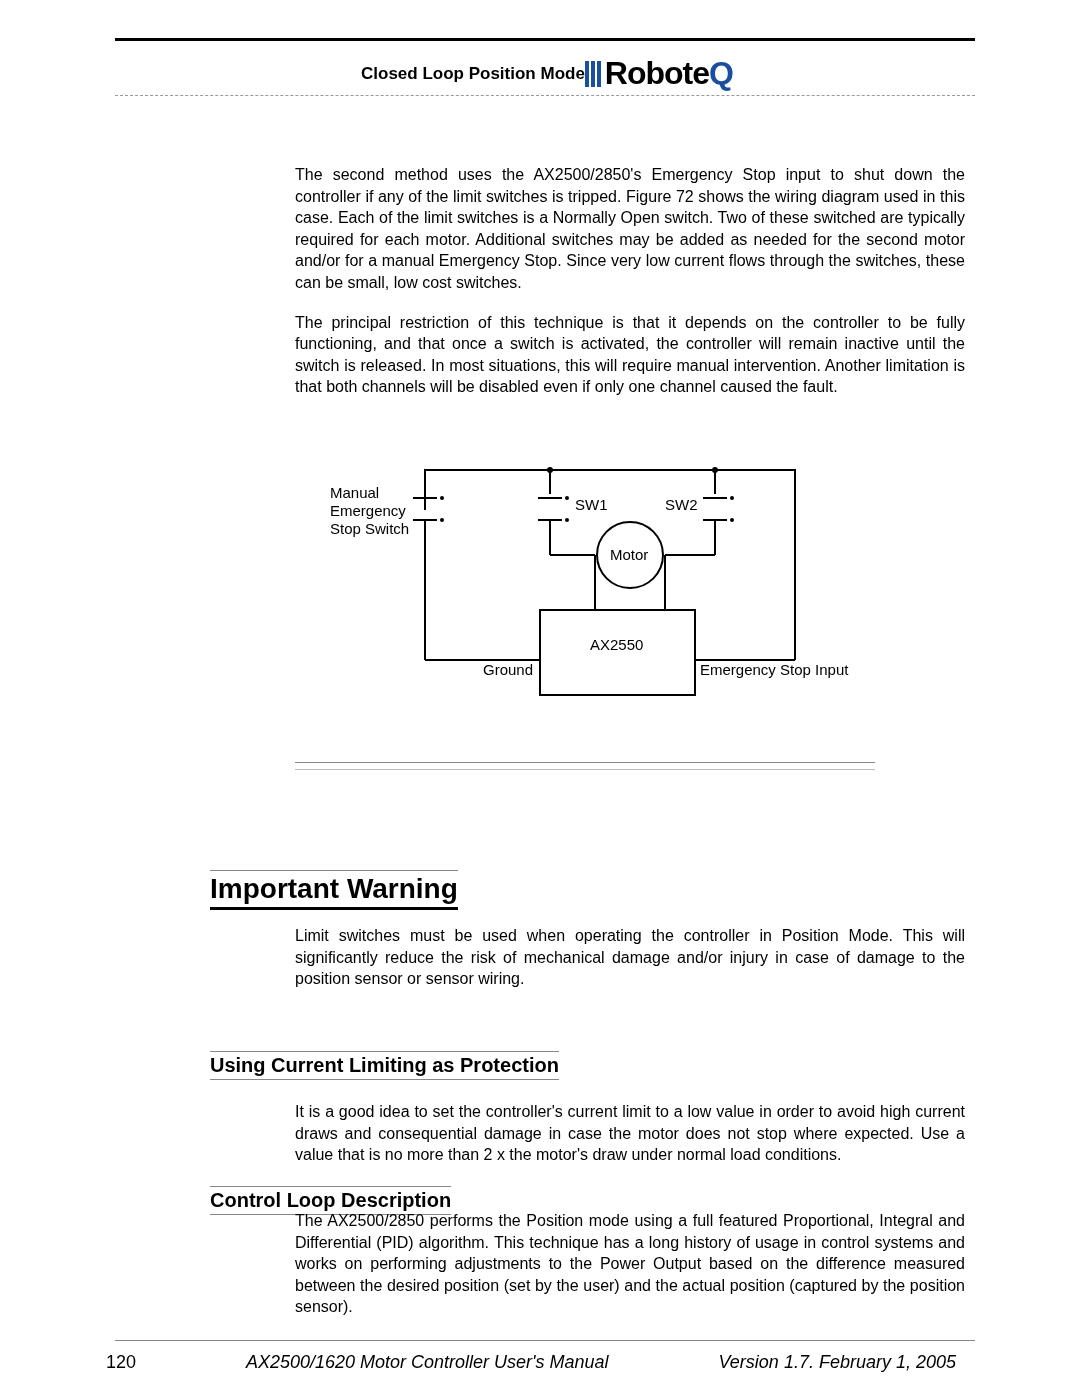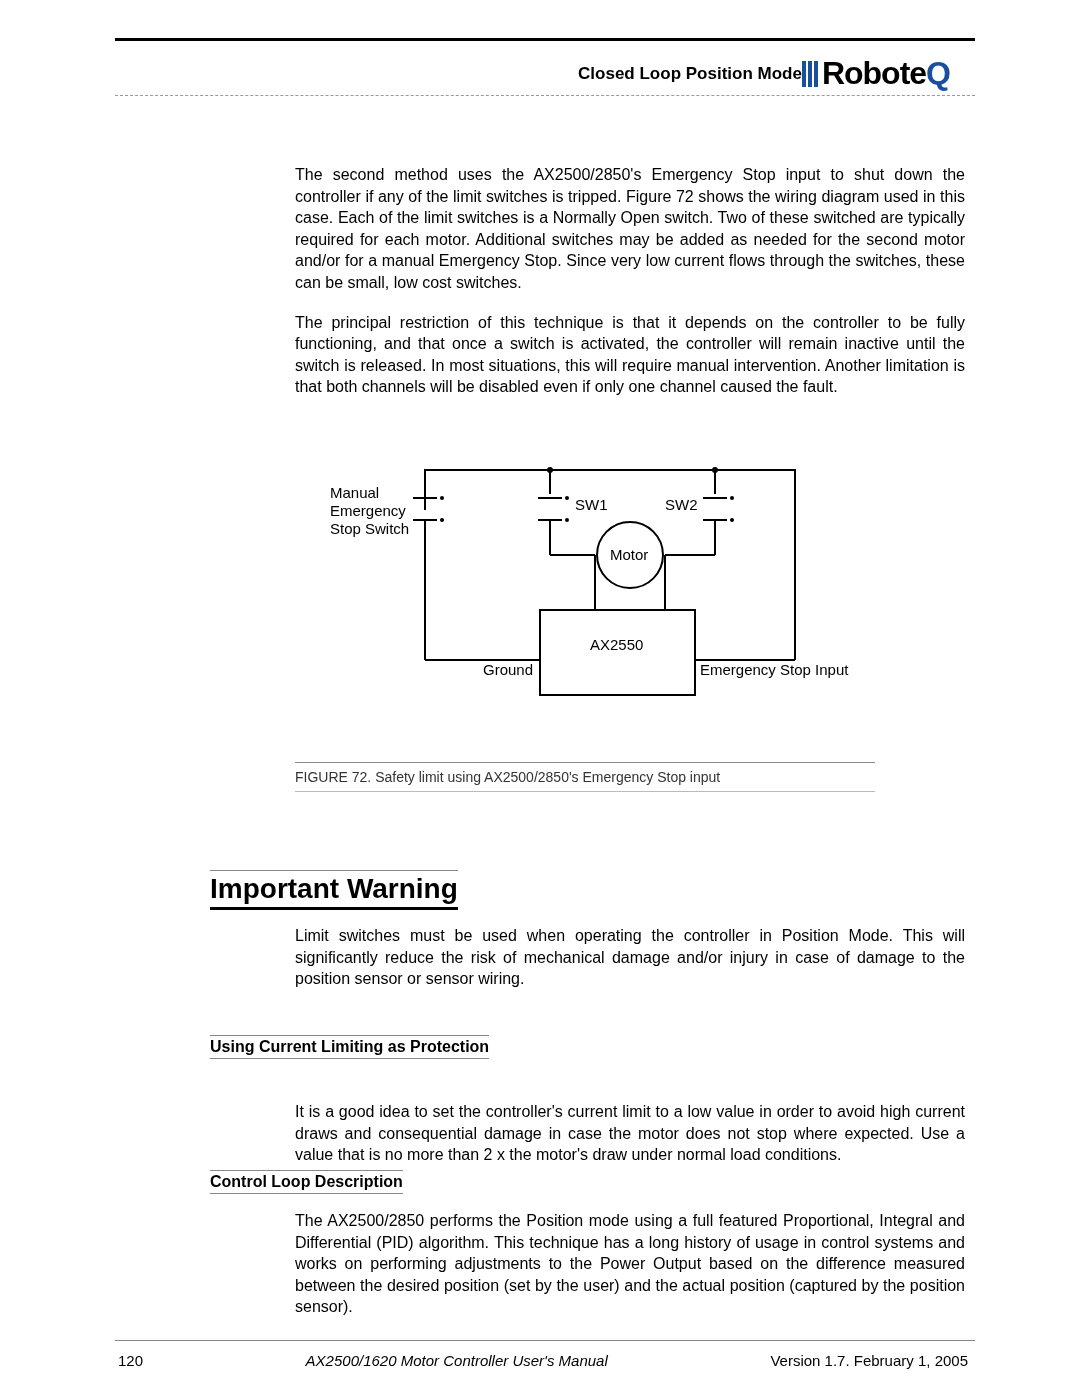--- a/index.html
+++ b/index.html
@@ -14,24 +14,24 @@
   .top-rule {
     position: absolute;
     left: 115px;
     top: 38px;
     width: 860px;
     border-top: 3px solid #000;
   }
   .header-row {
     position: absolute;
     top: 55px;
-    left: 120px;
+    left: 132px;
     width: 830px;
     display: flex;
-    justify-content: flex-end;
+    justify-content: center;
     align-items: center;
   }
   .header-section {
     font-weight: bold;
     font-size: 17px;
   }
   .brand {
     display: flex;
     align-items: center;
     font-weight: bold;
@@ -109,26 +109,27 @@
     left: 295px;
     top: 925px;
     width: 670px;
     font-size: 16px;
     font-weight: normal;
     line-height: 1.35;
     text-align: justify;
   }
 
   .h2 {
-    font-size: 16px;
+    font-size: 20px;
     font-weight: bold;
     border-top: 1px solid #888;
     border-bottom: 1px solid #888;
     padding: 2px 0;
     display: inline-block;
+    margin-top: 16px;
   }
   .h2-a {
     position: absolute;
     left: 210px;
     top: 1035px;
   }
   .sec-a-body {
     position: absolute;
     left: 295px;
     top: 1075px;
@@ -155,30 +156,30 @@
 
   .footer-rule {
     position: absolute;
     left: 115px;
     top: 1340px;
     width: 860px;
     border-top: 1px solid #888;
   }
   .footer {
     position: absolute;
-    left: 118px;
+    left: 106px;
     top: 1352px;
     width: 850px;
     display: flex;
     justify-content: space-between;
-    font-size: 15px;
+    font-size: 18px;
     align-items: center;
   }
   .footer .center { font-style: italic; }
-  .footer .right { }
+  .footer .right { font-style: italic; }
 
   svg text { font-family: Arial, Helvetica, sans-serif; font-size: 15px; fill: #000; }
 </style>
 </head>
 <body>
 
 <div class="top-rule"></div>
 
 <div class="header-row">
   <div class="header-section">Closed Loop Position Mode</div>
@@ -250,21 +251,20 @@
     <text x="35" y="66">Emergency</text>
     <text x="35" y="84">Stop Switch</text>
     <text x="280" y="60">SW1</text>
     <text x="370" y="60">SW2</text>
     <text x="315" y="110">Motor</text>
     <text x="295" y="200">AX2550</text>
     <text x="188" y="225">Ground</text>
     <text x="405" y="225">Emergency Stop Input</text>
   </svg>
   <div class="fig-rule"></div>
-  <div class="fig-caption">FIGURE 72.  Safety limit using AX2500/2850's Emergency Stop input</div>
   <div class="fig-rule2"></div>
 </div>
 
 <div class="h1-warning">Important Warning</div>
 <div class="warning-body">Limit switches must be used when operating the controller in Position Mode. This will significantly reduce the risk of mechanical damage and/or injury in case of damage to the position sensor or sensor wiring.</div>
 
 <div class="h2 h2-a">Using Current Limiting as Protection</div>
 <div class="sec-a-body">It is a good idea to set the controller's current limit to a low value in order to avoid high current draws and consequential damage in case the motor does not stop where expected. Use a value that is no more than 2 x the motor's draw under normal load conditions.</div>
 
 <div class="h2 h2-b">Control Loop Description</div>

